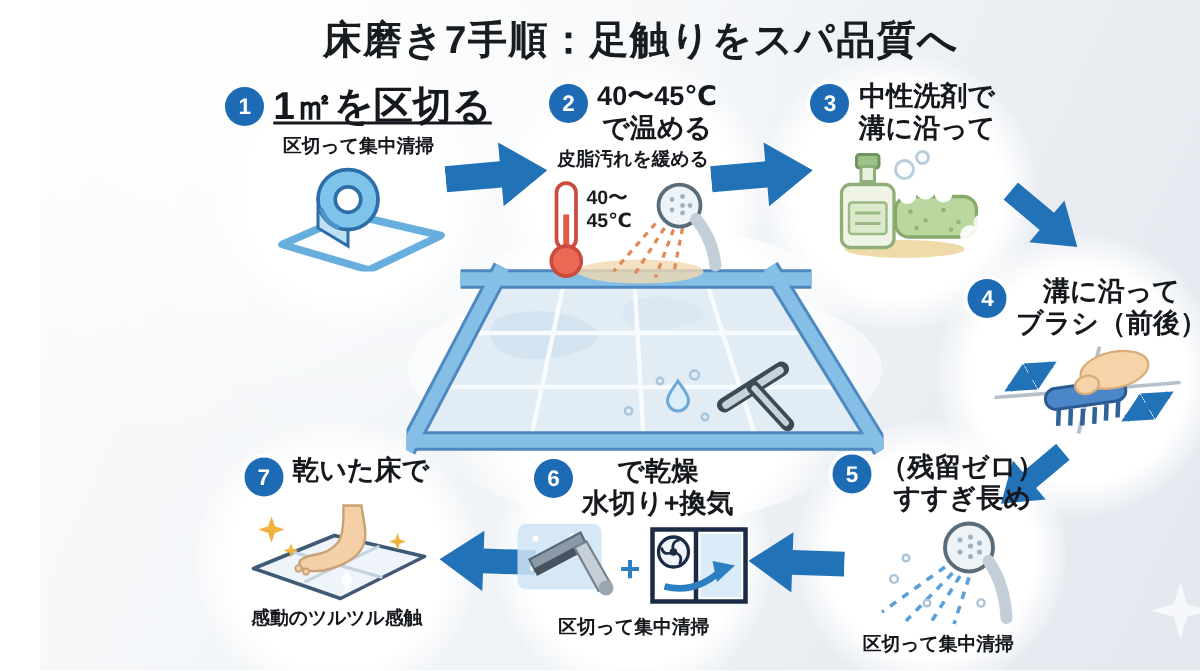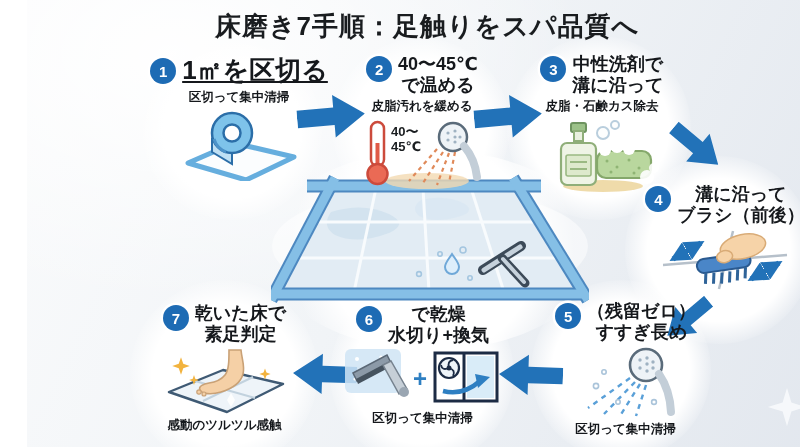--- a/index.html
+++ b/index.html
@@ -143,21 +143,20 @@
   </div>
 
   <div class="step" style="left:490px;top:54px;width:170px;">
     <div class="head">
       <div class="badge">3</div>
       <div class="titles">
         <div>中性洗剤で</div>
         <div>溝に沿って</div>
       </div>
     </div>
-    <div class="sub">皮脂・石鹸カス除去</div>
     <svg class="icon" width="122" height="74" viewBox="0 0 122 74">
       <ellipse cx="62" cy="67" rx="40" ry="6" fill="#e6c77c" opacity="0.65"></ellipse>
       <rect x="30" y="4" width="15" height="9" rx="2" fill="#9cc289" stroke="#6e9460" stroke-width="2"></rect>
       <rect x="33" y="12" width="9" height="10" fill="#e9f0df" stroke="#8fae79" stroke-width="2"></rect>
       <path d="M26,24 h23 a6,6 0 0 1 6,6 v30 a6,6 0 0 1 -6,6 h-23 a6,6 0 0 1 -6,-6 v-30 a6,6 0 0 1 6,-6 z" fill="#eff4e6" stroke="#8fae79" stroke-width="2.2"></path>
       <rect x="25" y="36" width="25" height="21" rx="2" fill="#dde9cc" stroke="#9ab983" stroke-width="1.6"></rect>
       <line x1="29" y1="43" x2="46" y2="43" stroke="#9ab983" stroke-width="2"></line>
       <line x1="29" y1="50" x2="46" y2="50" stroke="#9ab983" stroke-width="2"></line>
       <circle cx="62" cy="14" r="6" fill="#fdfefe" stroke="#b9cedd" stroke-width="2"></circle>
       <circle cx="74" cy="6" r="4" fill="#fdfefe" stroke="#b9cedd" stroke-width="2"></circle>
@@ -284,21 +283,20 @@
       <polygon points="132,25 147,28 135,39" fill="#2e7fc2"></polygon>
     </svg>
     <div class="sub">区切って集中清掃</div>
   </div>
 
   <div class="step" style="left:110px;top:303px;width:175px;">
     <div class="head">
       <div class="badge">7</div>
       <div class="titles">
         <div>乾いた床で</div>
-        <div>素足判定</div>
       </div>
     </div>
     <svg class="icon" width="128" height="66" viewBox="0 0 128 66">
       <polygon points="8,44 62,22 122,36 66,64" fill="#eef4f9" stroke="#3f5a74" stroke-width="2.4" stroke-linejoin="round"></polygon>
       <g stroke="#c2d2de" stroke-width="2">
         <line x1="34" y1="33" x2="94" y2="50"></line>
         <line x1="42" y1="53" x2="92" y2="29"></line>
       </g>
       <path d="M66,52 l4,-7 l4,7 l-4,7 z" fill="#ffffff" opacity="0.85"></path>
       <path d="M80,2 C81,12 84,18 82,26 C80,34 73,40 60,44 C50,47 41,46 39,42 C37,38 43,36 48,35 C55,34 60,32 64,27 C68,22 68,12 68,2 Z" fill="#f5d0a6" stroke="#c9a176" stroke-width="1.6"></path>

